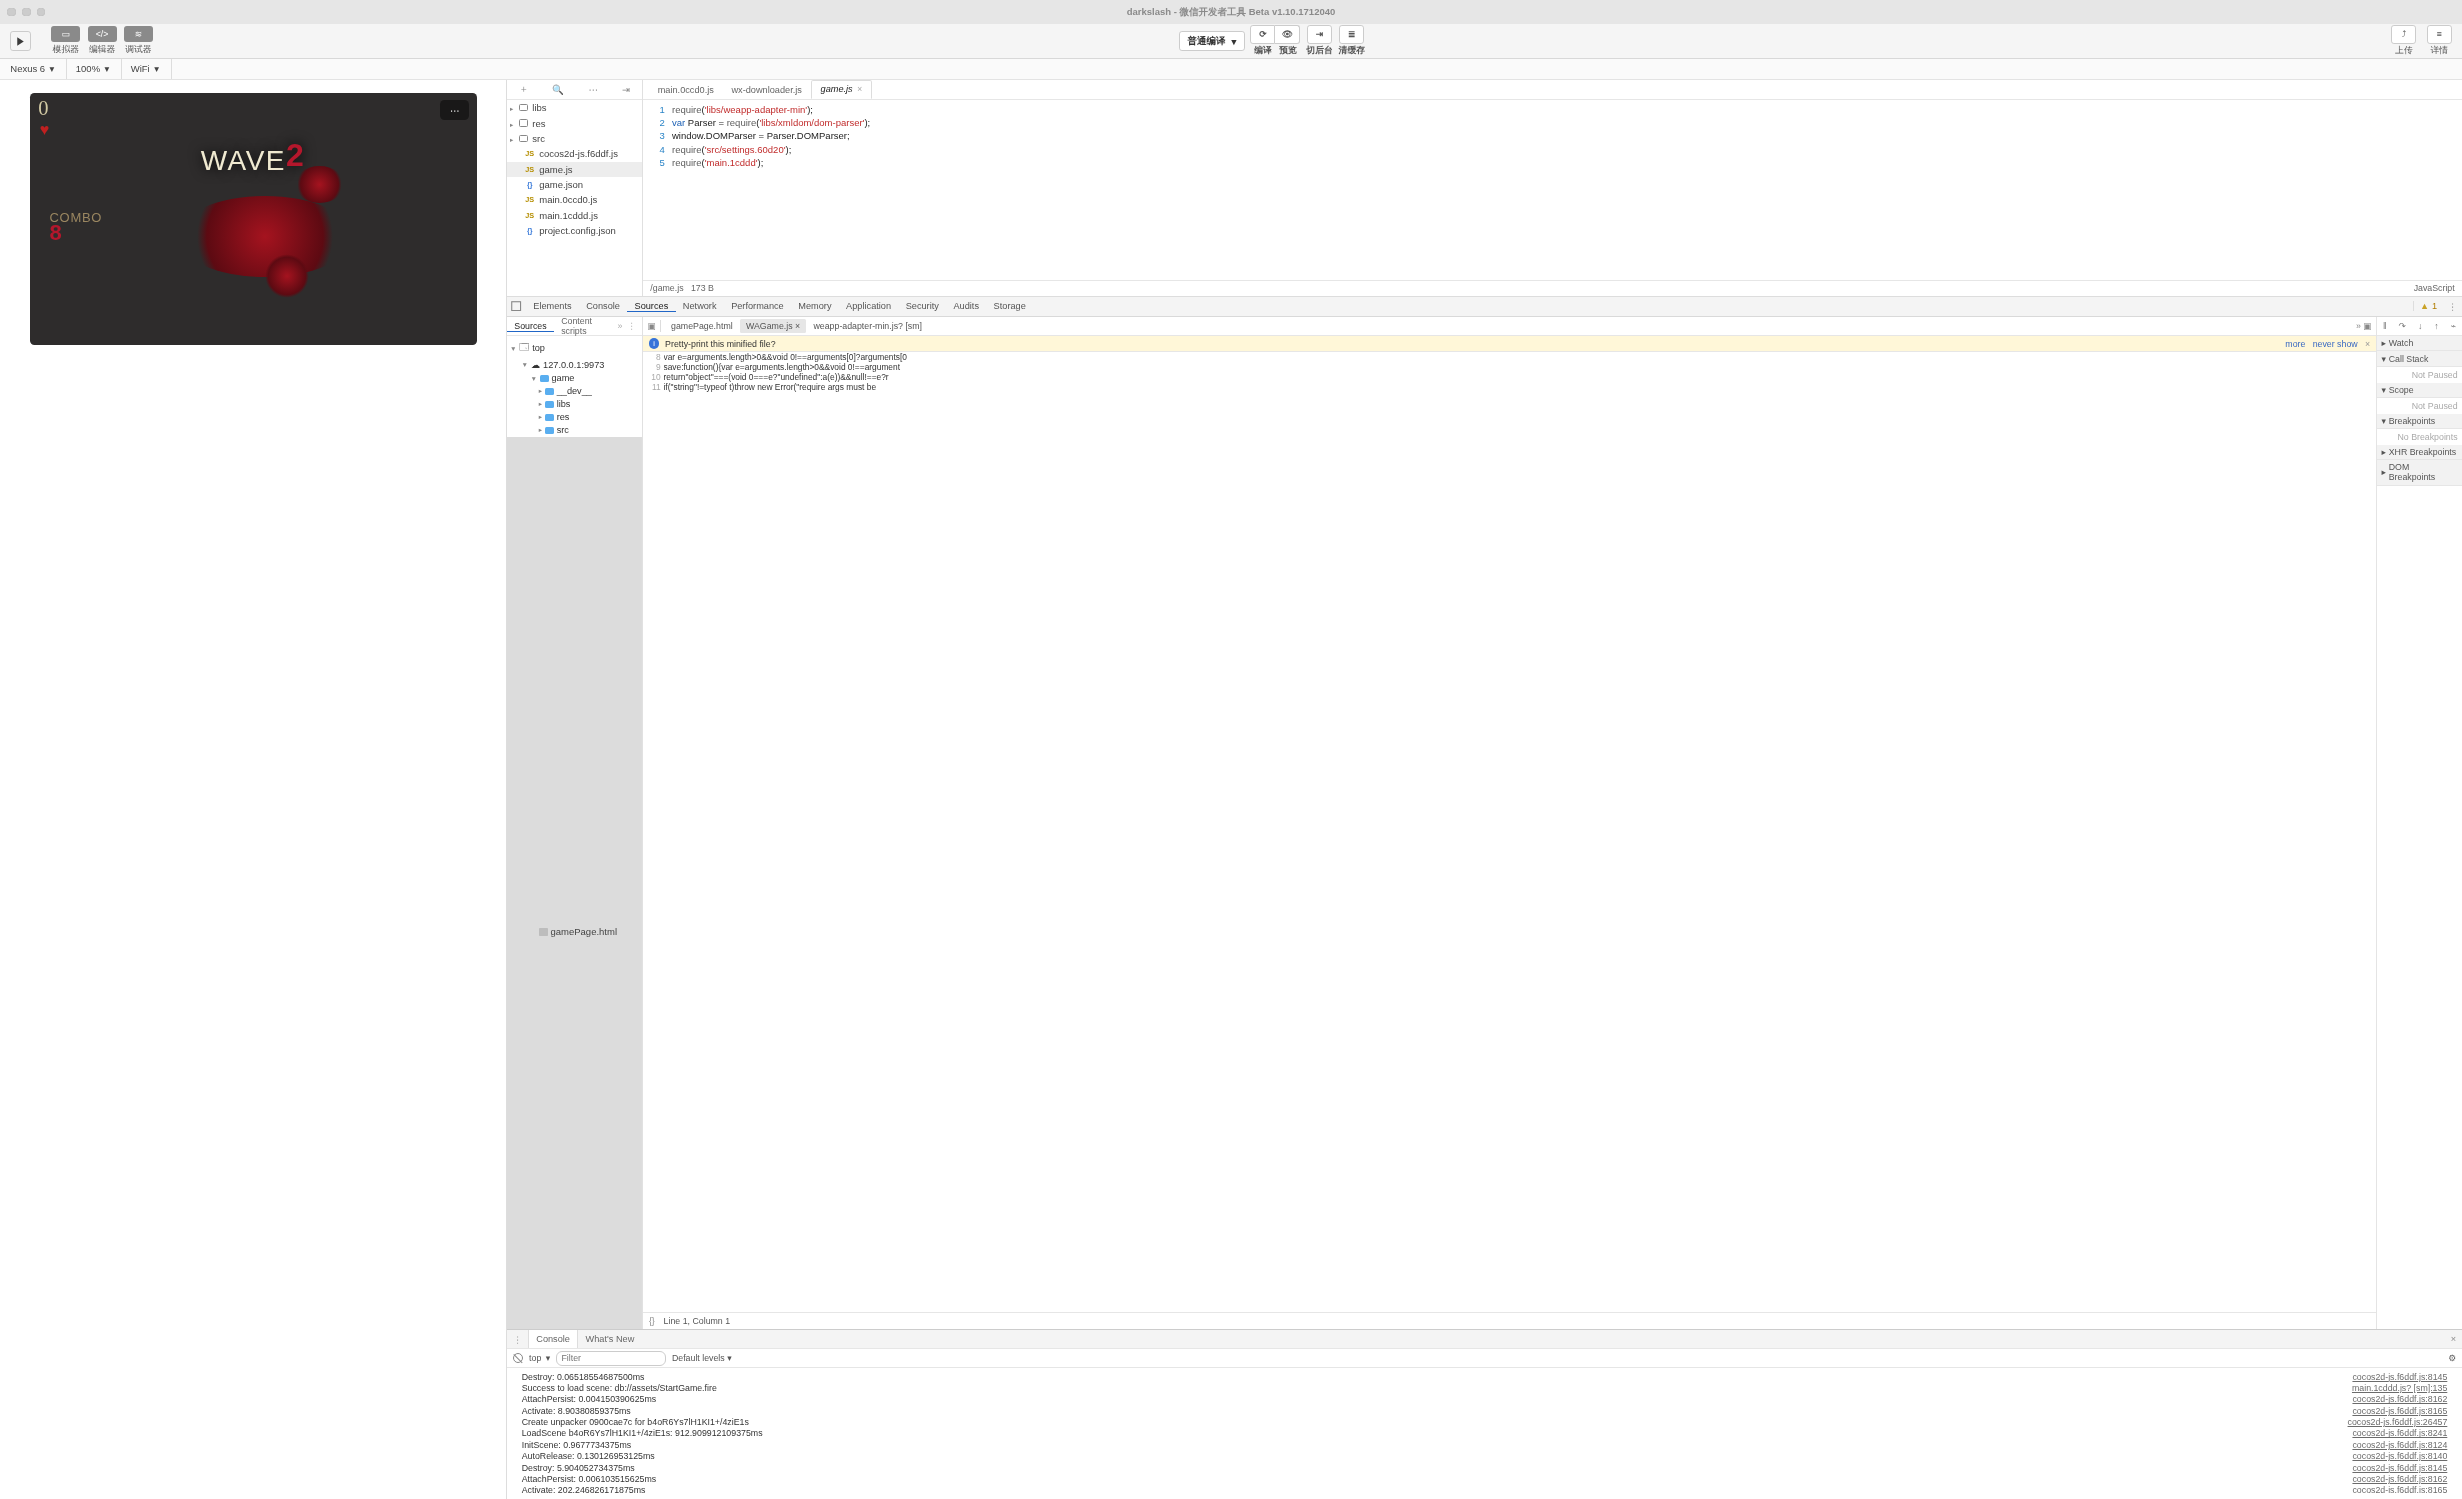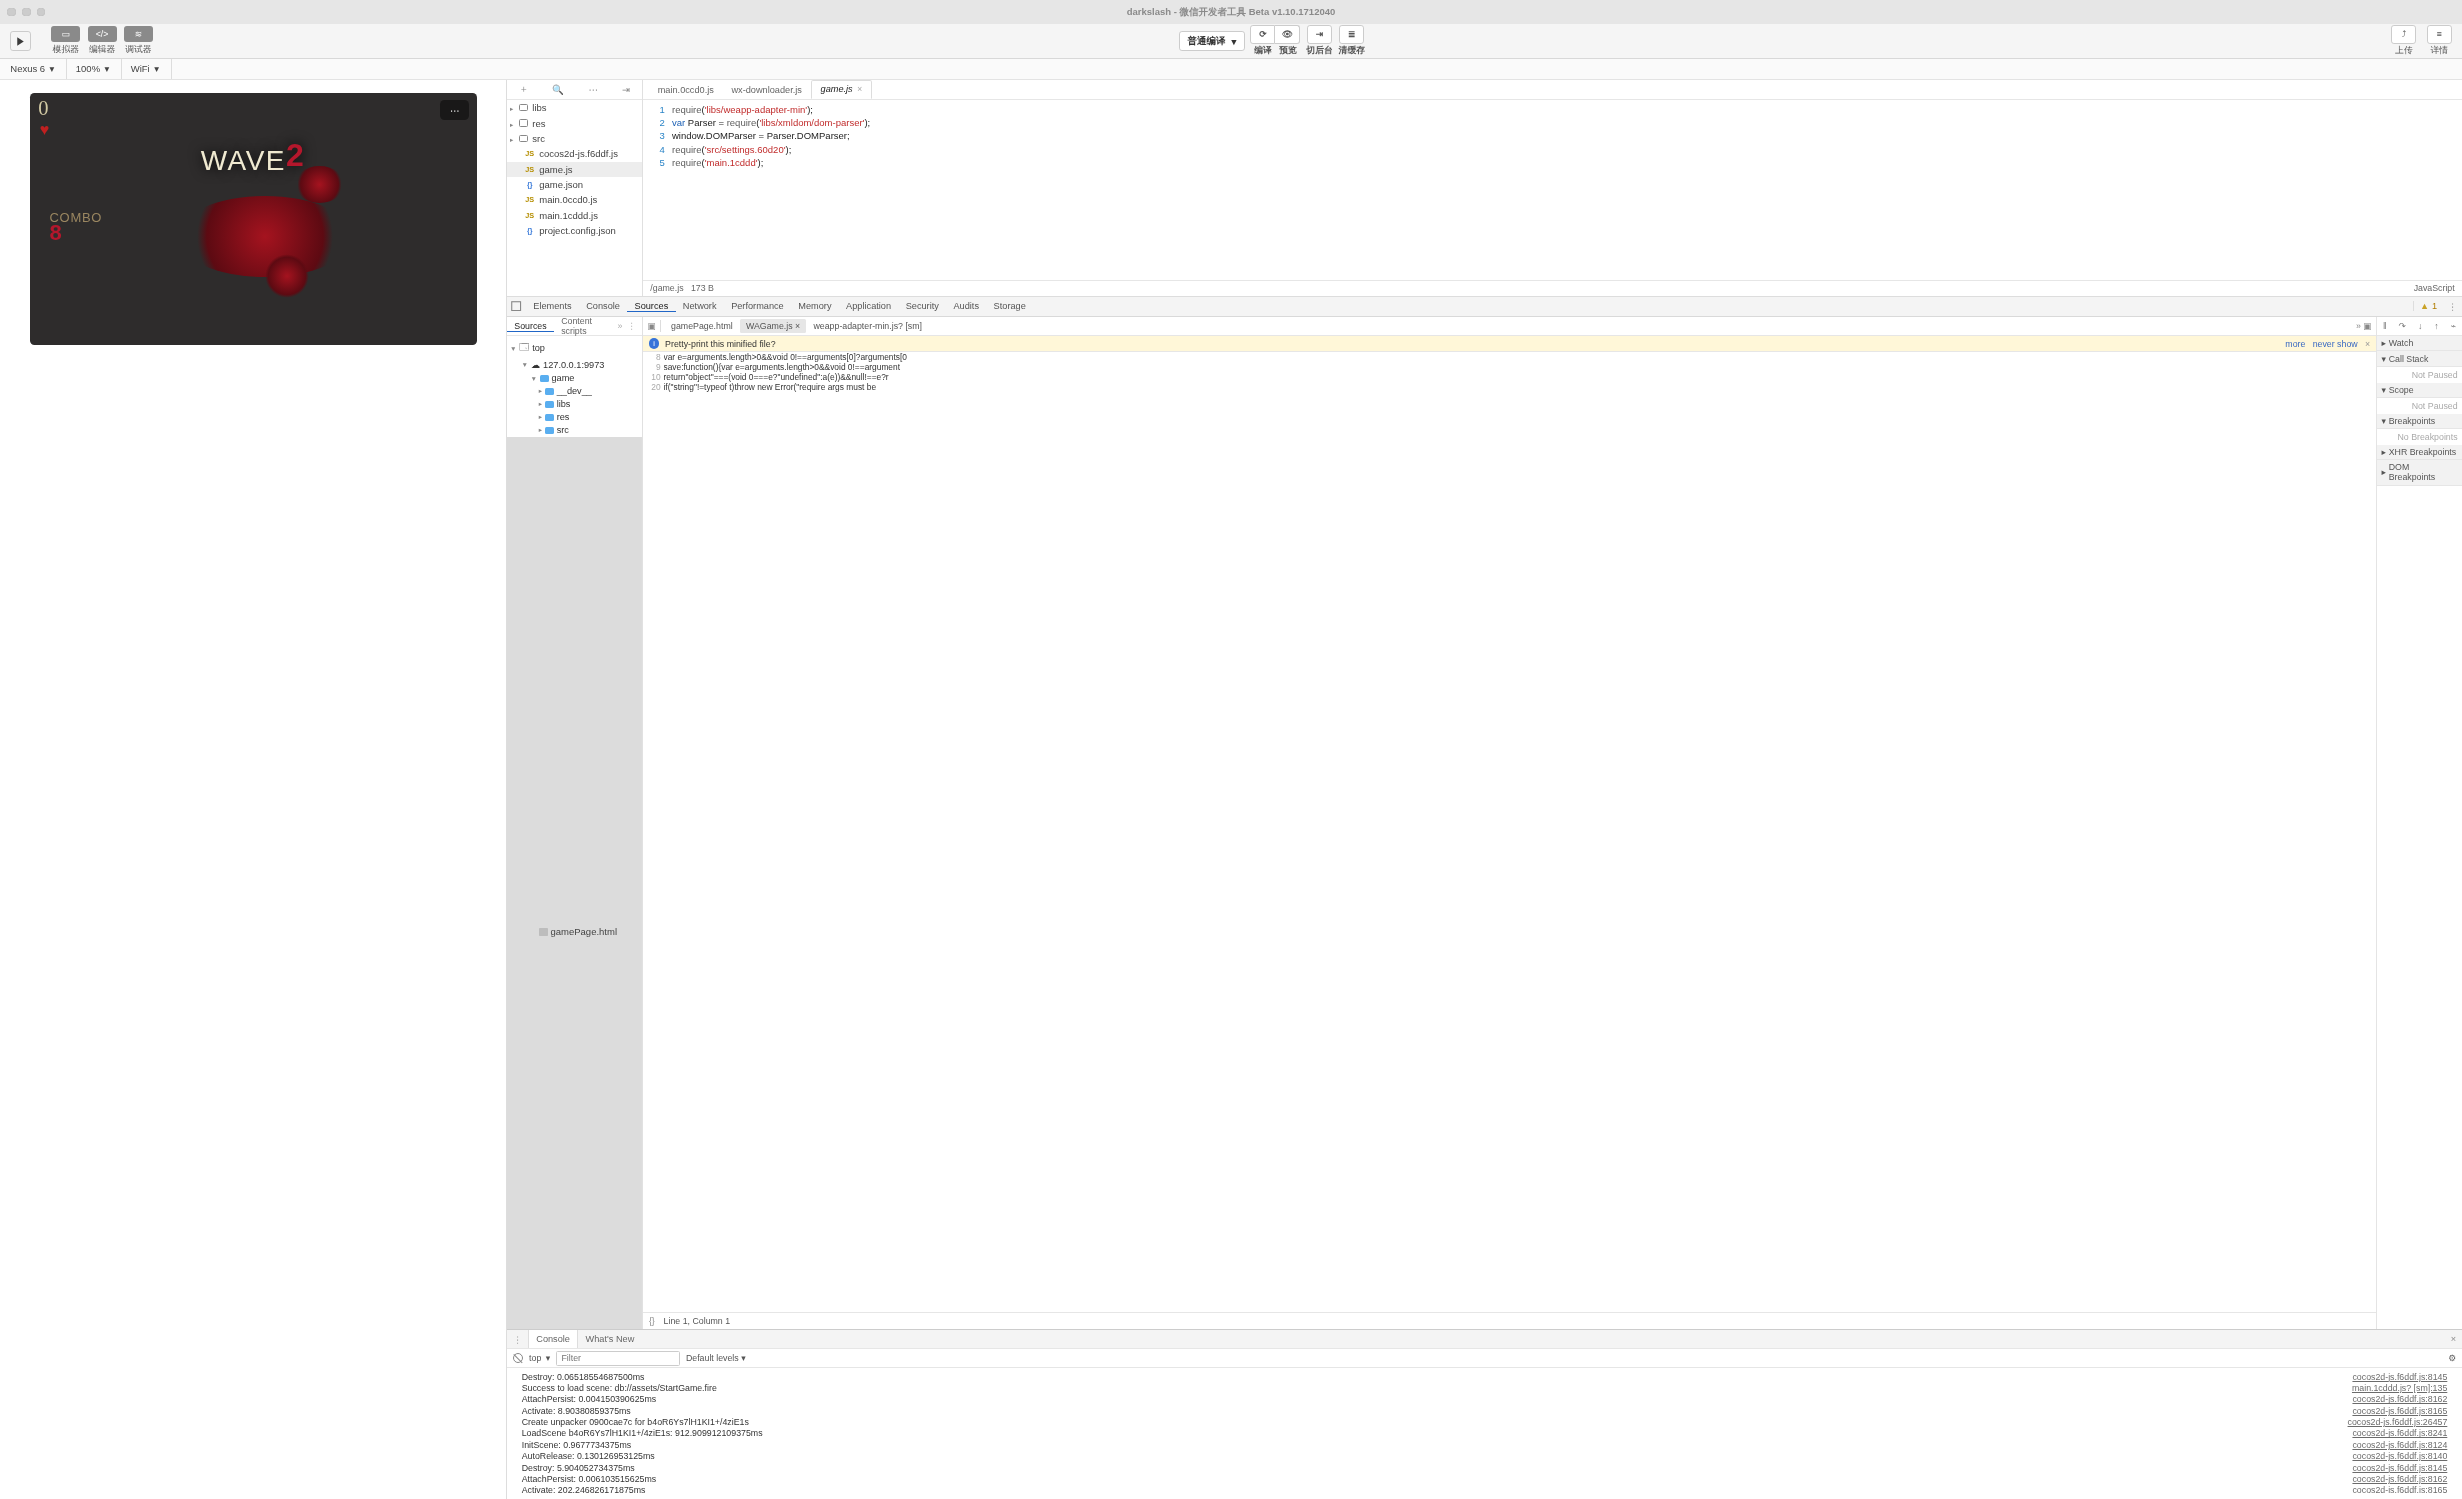--- a/index.html
+++ b/index.html
@@ -414,21 +414,21 @@
               <span class="lnk">more</span>
               <span class="lnk">never show</span>
               <span class="x">×</span>
             </div>
           </div>
           <div class="mini-code">
             <div class="g" id="mcg">
                 <div>8</div>
                 <div>9</div>
                 <div>10</div>
-                <div>20</div>
+                <div>11</div>
               </div>
             <div class="mc" id="mcc"><div>var e=arguments.length&gt;0&amp;&amp;void 0!==arguments[0]?arguments[0</div><div>save:function(){var e=arguments.length&gt;0&amp;&amp;void 0!==argument</div><div>return"object"===(void 0===e?"undefined":a(e))&amp;&amp;null!==e?r</div><div>if("string"!=typeof t)throw new Error("require args must be</div></div>
           </div>
           <div class="midstatus">
             <span class="pret">{}</span>
             <span>Line 1, Column 1</span>
           </div>
         </div>
 
         <div class="src-right">
@@ -457,21 +457,21 @@
           <div class="ct active">Console</div>
           <div class="ct">What's New</div>
           <div class="x">×</div>
         </div>
         <div class="console-bar">
           <div class="ban"></div>
           <div class="ddl">
               <span>top</span> 
               <span>▾</span>
             </div>
-          <input style="width: 124px;" placeholder="Filter">
+          <input style="width: 110px; border-radius: 6px;" placeholder="Filter">
           <div class="ddl">
               <span>Default levels ▾</span>
             </div>
           <span class="gear">⚙</span>
         </div>
         <div class="console-body" id="consolebody">
             <div class="crow">
               <span>Destroy: 0.06518554687500ms</span>
               <span class="link">cocos2d-js.f6ddf.js:8145</span>
             </div>

